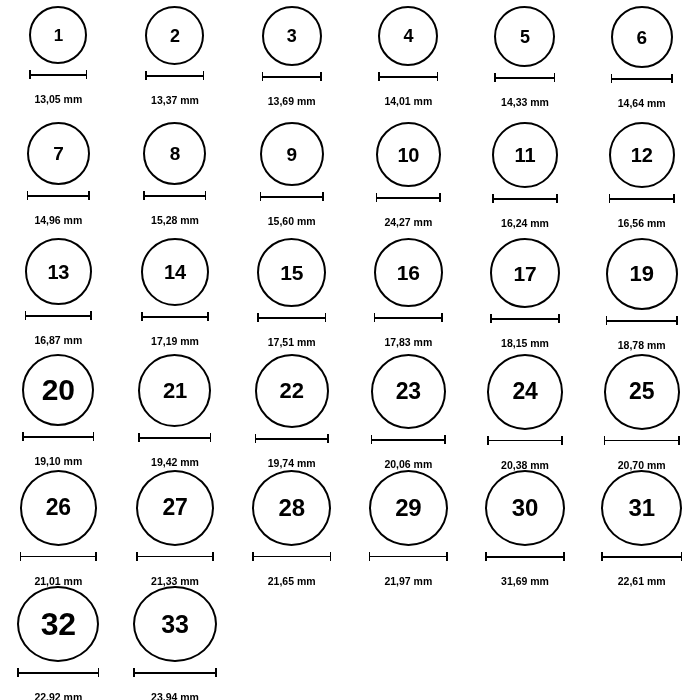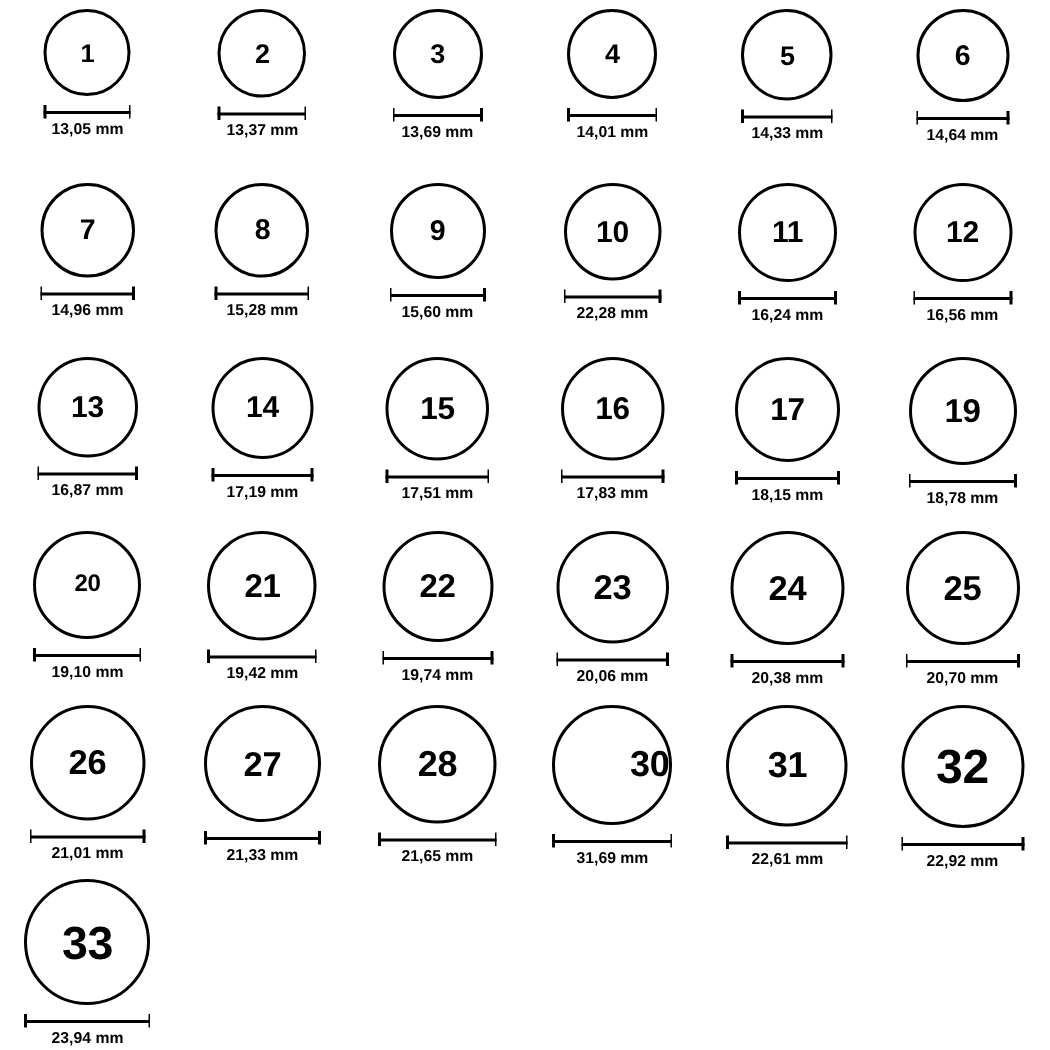--- a/index.html
+++ b/index.html
@@ -67,21 +67,21 @@
   .measure .cap {
     position: absolute;
     top: 0;
     width: 1.6px;
     height: 9px;
     background: #000;
   }
   .measure .cap.left { left: 0; }
   .measure .cap.right { right: 0; }
   .size-label {
-    margin-top: 2px;
+    margin-top: 15px;
     font-size: 10.5px;
     font-weight: bold;
     color: #000;
     white-space: nowrap;
     line-height: 1;
   }
 </style>
 </head>
 <body>
 
@@ -188,21 +188,21 @@
       </div>
       <div class="cell">
         <div class="ring" style="width: 65px; height: 65px;">
           <span class="ring-number" style="font-size: 20px;">10</span>
         </div>
         <div class="measure" style="width: 65px;">
           <div class="bar"></div>
           <div class="cap left"></div>
           <div class="cap right"></div>
         </div>
-        <div class="size-label">22,28 mm</div>
+        <div class="size-label">24,27 mm</div>
       </div>
       <div class="cell">
         <div class="ring" style="width: 66px; height: 66px;">
           <span class="ring-number" style="font-size: 20px;">11</span>
         </div>
         <div class="measure" style="width: 66px;">
           <div class="bar"></div>
           <div class="cap left"></div>
           <div class="cap right"></div>
         </div>
@@ -280,21 +280,21 @@
         </div>
         <div class="measure" style="width: 72px;">
           <div class="bar"></div>
           <div class="cap left"></div>
           <div class="cap right"></div>
         </div>
         <div class="size-label">18,78 mm</div>
       </div>
       <div class="cell">
         <div class="ring" style="width: 72px; height: 72px;">
-          <span class="ring-number" style="font-size: 16px;">20</span>
+          <span class="ring-number" style="font-size: 30px;">20</span>
         </div>
         <div class="measure" style="width: 72px;">
           <div class="bar"></div>
           <div class="cap left"></div>
           <div class="cap right"></div>
         </div>
         <div class="size-label">19,10 mm</div>
       </div>
       <div class="cell">
         <div class="ring" style="width: 73px; height: 73px;">
@@ -378,21 +378,32 @@
           <span class="ring-number" style="font-size: 24px;">28</span>
         </div>
         <div class="measure" style="width: 79px;">
           <div class="bar"></div>
           <div class="cap left"></div>
           <div class="cap right"></div>
         </div>
         <div class="size-label">21,65 mm</div>
       </div>
       <div class="cell">
-        <div class="ring" style="width: 80px; height: 80px; justify-content: flex-end;">
+        <div class="ring" style="width: 79px; height: 79px;">
+          <span class="ring-number" style="font-size: 24px;">29</span>
+        </div>
+        <div class="measure" style="width: 79px;">
+          <div class="bar"></div>
+          <div class="cap left"></div>
+          <div class="cap right"></div>
+        </div>
+        <div class="size-label">21,97 mm</div>
+      </div>
+      <div class="cell">
+        <div class="ring" style="width: 80px; height: 80px;">
           <span class="ring-number" style="font-size: 24px;">30</span>
         </div>
         <div class="measure" style="width: 80px;">
           <div class="bar"></div>
           <div class="cap left"></div>
           <div class="cap right"></div>
         </div>
         <div class="size-label">31,69 mm</div>
       </div>
       <div class="cell">
@@ -412,21 +423,21 @@
         </div>
         <div class="measure" style="width: 82px;">
           <div class="bar"></div>
           <div class="cap left"></div>
           <div class="cap right"></div>
         </div>
         <div class="size-label">22,92 mm</div>
       </div>
       <div class="cell">
         <div class="ring" style="width: 84px; height: 84px;">
-          <span class="ring-number" style="font-size: 31px;">33</span>
+          <span class="ring-number" style="font-size: 25px;">33</span>
         </div>
         <div class="measure" style="width: 84px;">
           <div class="bar"></div>
           <div class="cap left"></div>
           <div class="cap right"></div>
         </div>
         <div class="size-label">23,94 mm</div>
       </div>
     </div>
 </div>

